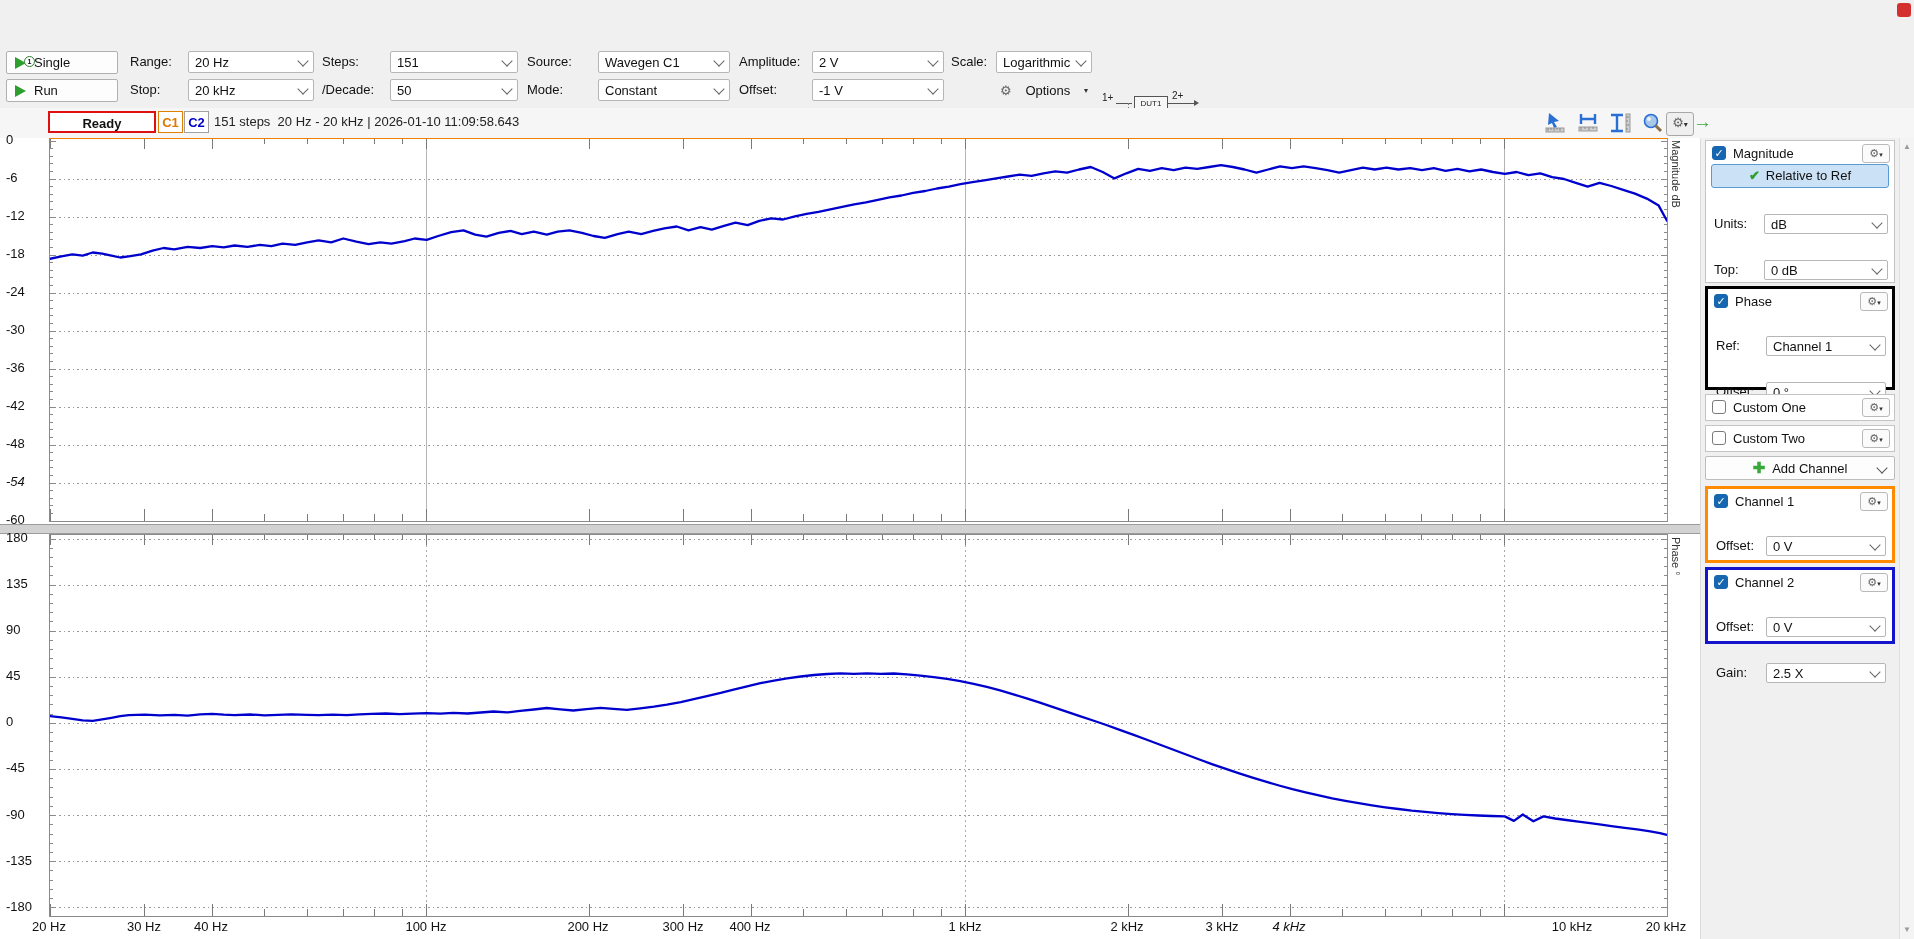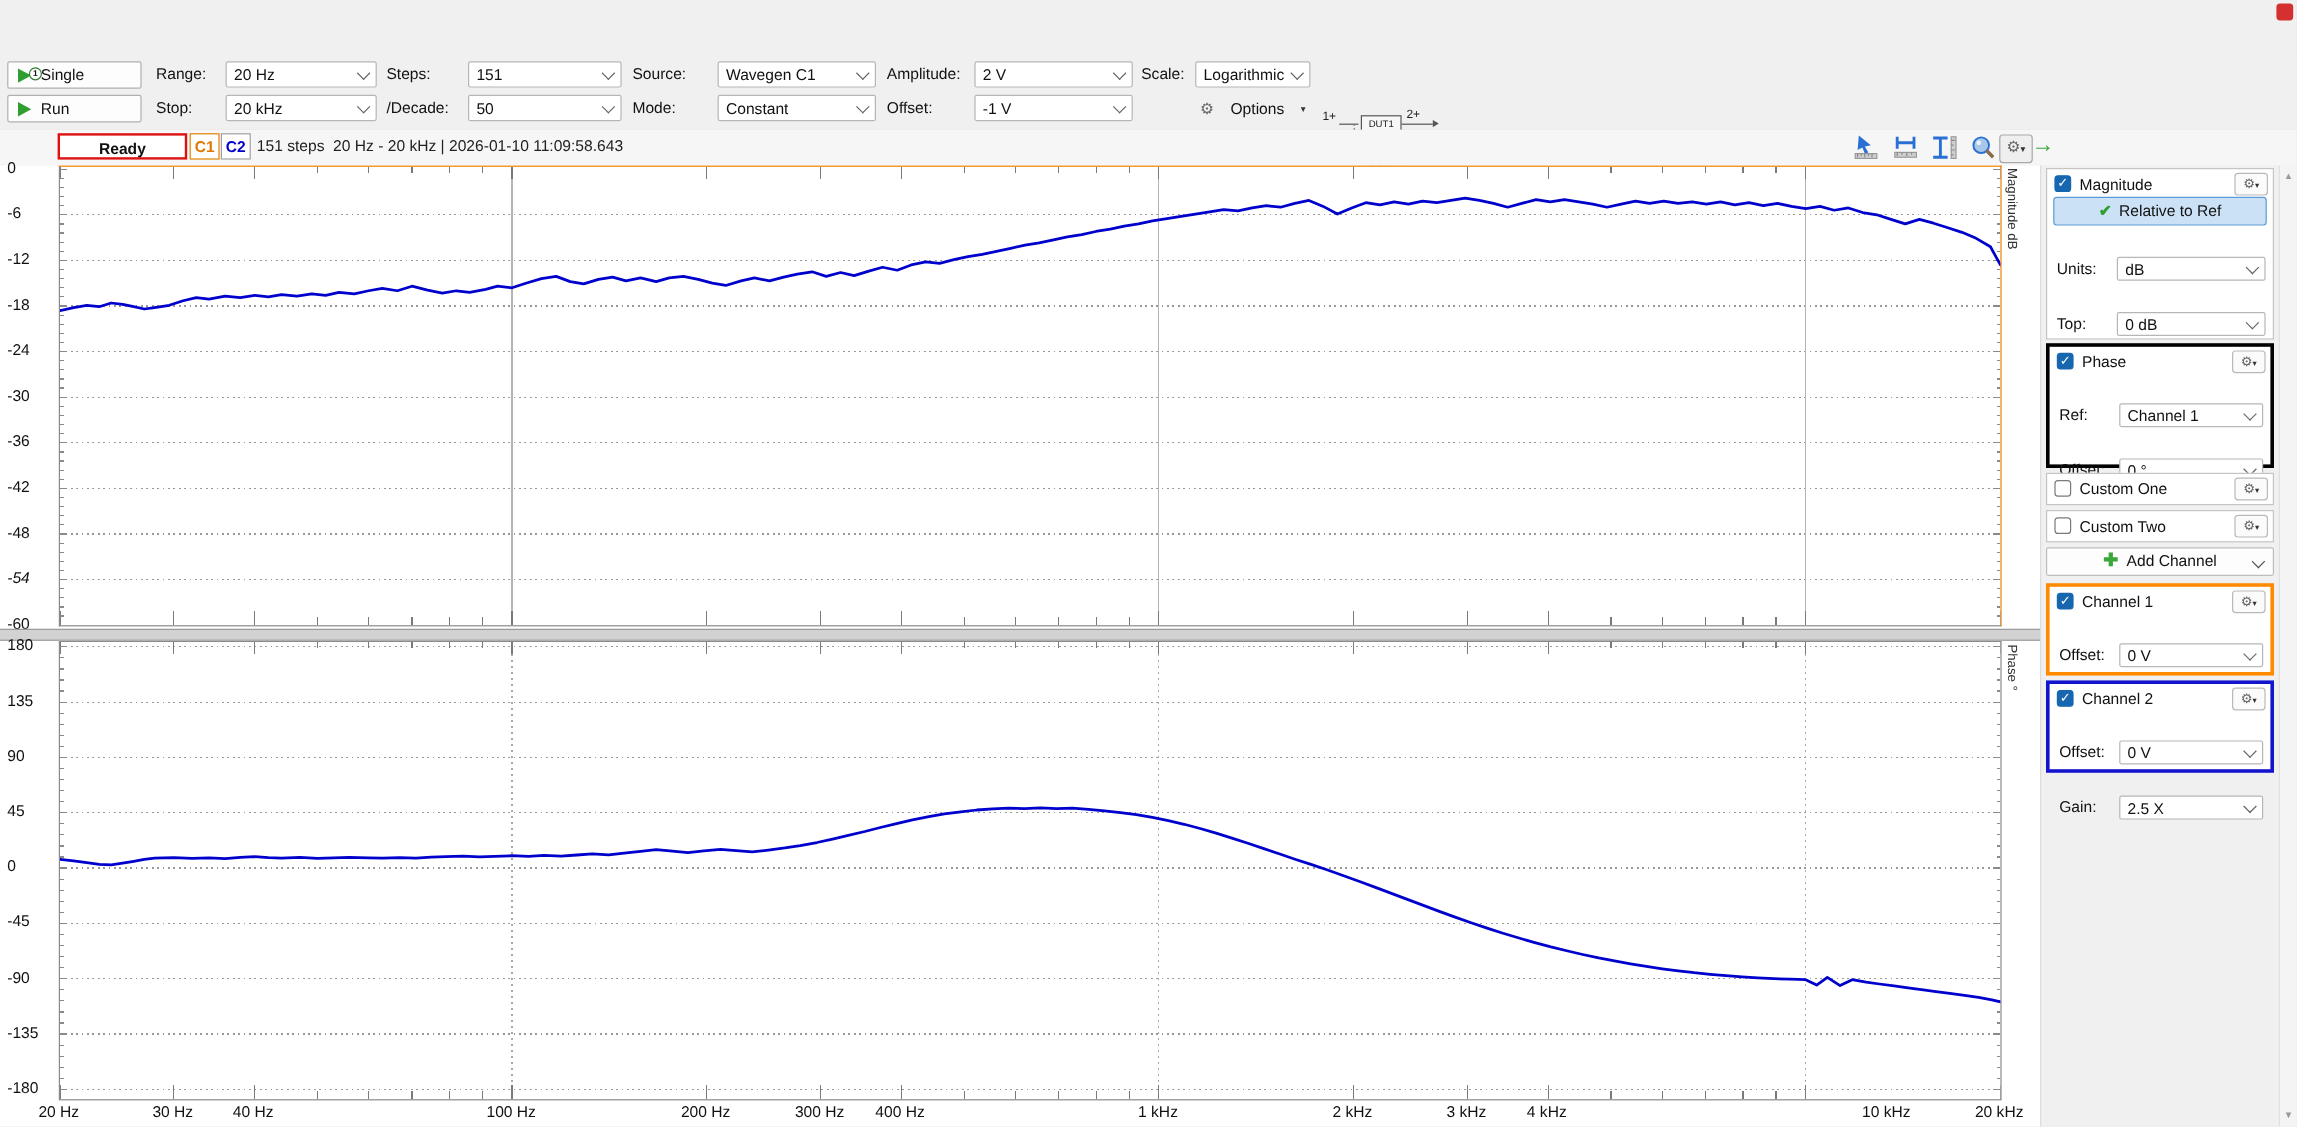--- a/index.html
+++ b/index.html
@@ -603,21 +603,21 @@
       <div class="xlab" style="left:49px;">20 Hz</div>
       <div class="xlab" style="left:144px;">30 Hz</div>
       <div class="xlab" style="left:211px;">40 Hz</div>
       <div class="xlab" style="left:426px;">100 Hz</div>
       <div class="xlab" style="left:588px;">200 Hz</div>
       <div class="xlab" style="left:683px;">300 Hz</div>
       <div class="xlab" style="left:750px;">400 Hz</div>
       <div class="xlab" style="left:965px;">1 kHz</div>
       <div class="xlab" style="left:1127px;">2 kHz</div>
       <div class="xlab" style="left:1222px;">3 kHz</div>
-      <div class="xlab" style="left:1289px;">4 kHz</div>
+      <div class="xlab" style="left:1289px;font-style:italic;">4 kHz</div>
       <div class="xlab" style="left:1572px;">10 kHz</div>
       <div class="xlab" style="left:1666px;">20 kHz</div>
     </div>
 
   <div class="rot-label" style="left:1682px;top:140px;">Magnitude dB</div>
   <div class="rot-label" style="left:1682px;top:537px;">Phase °</div>
 
   <div id="sidebar" class="abs">
 
     <div class="panel" style="top:2px;height:143px;">

